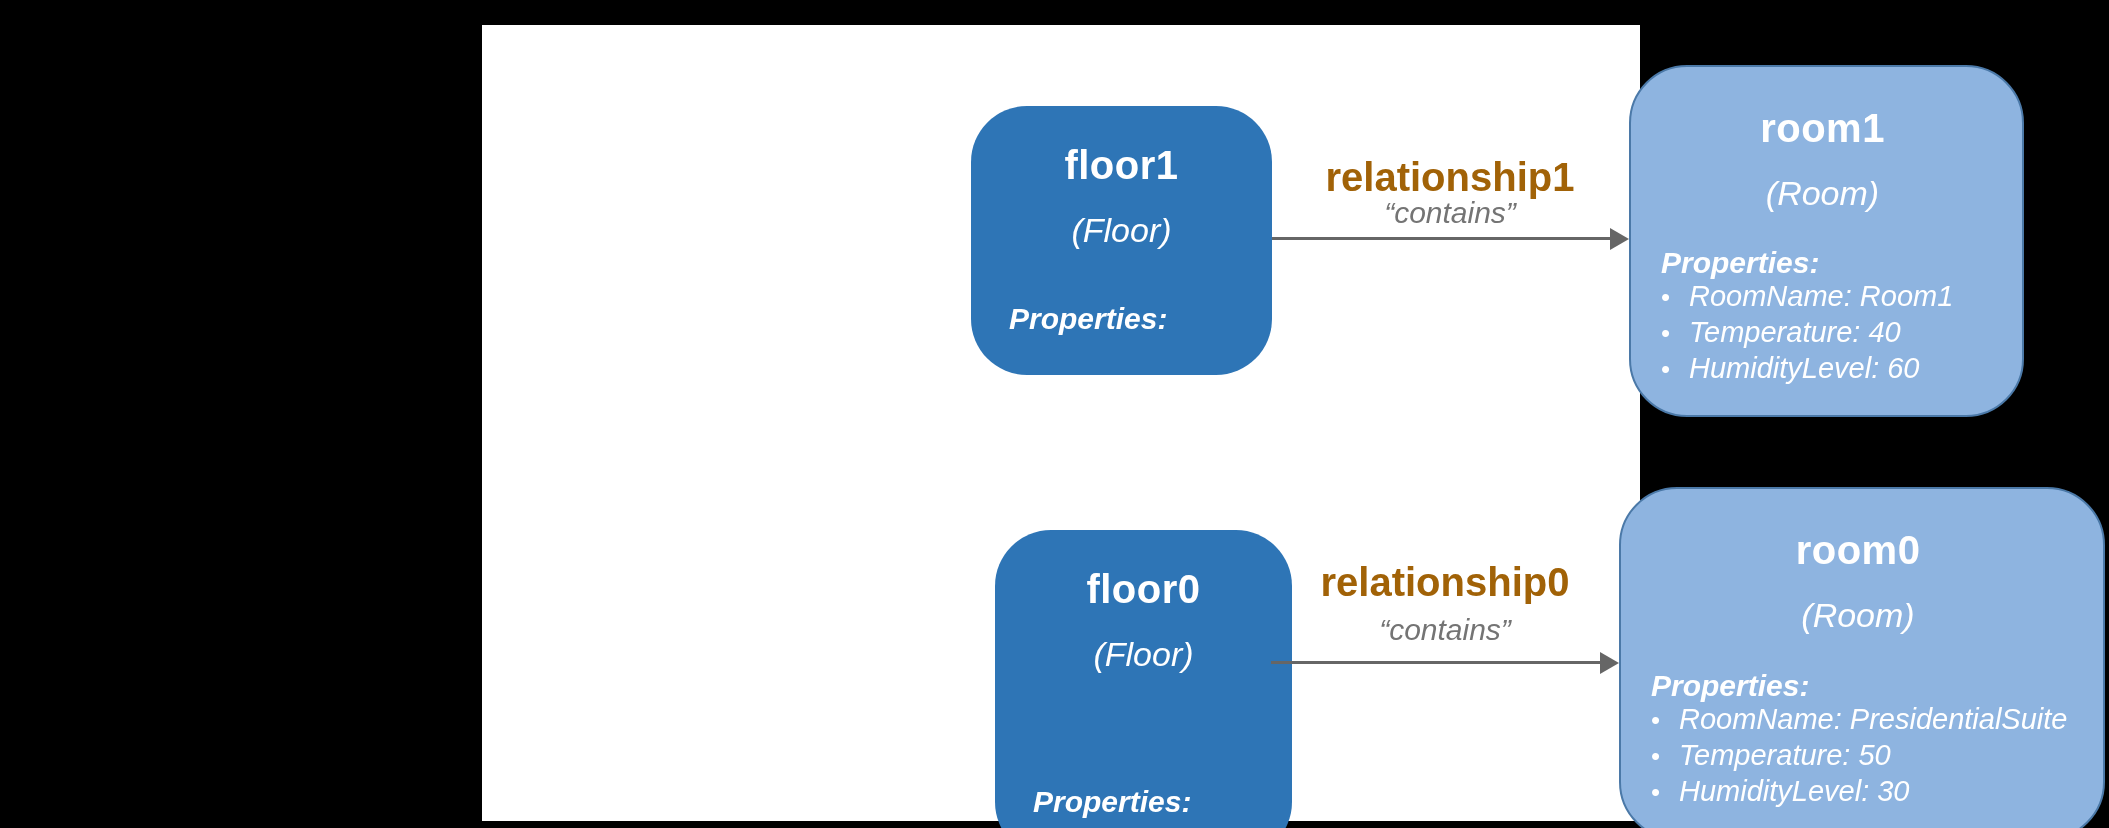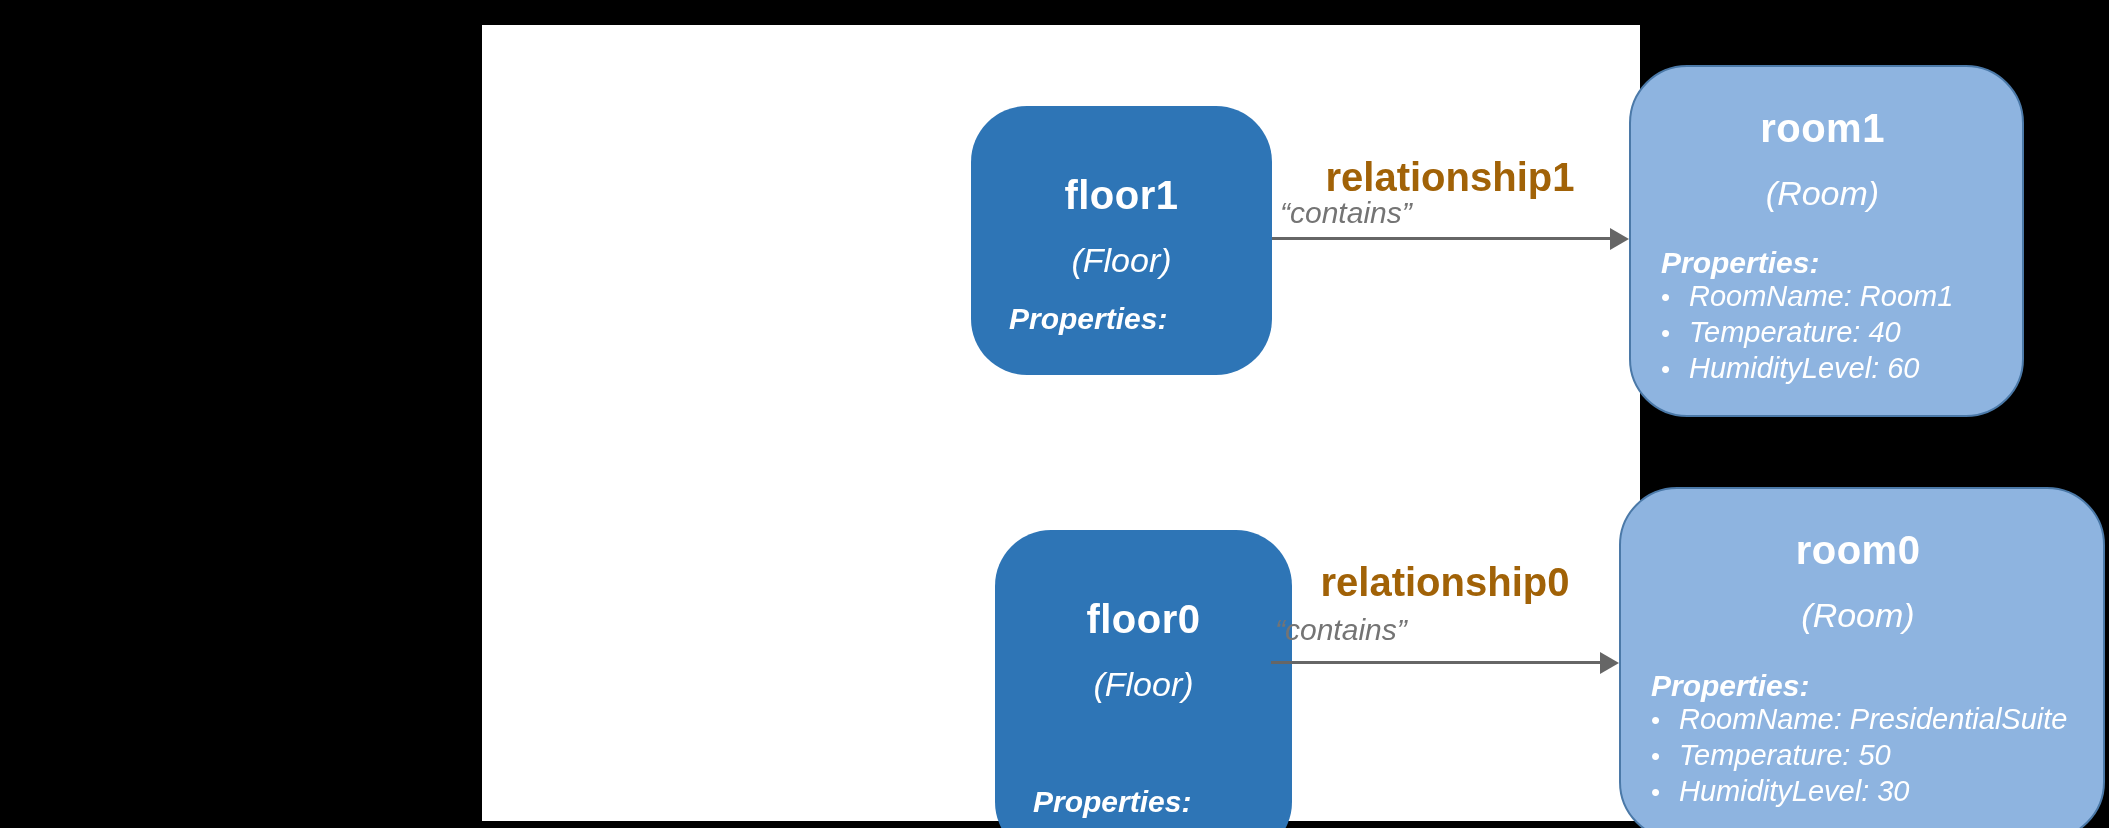--- a/index.html
+++ b/index.html
@@ -17,21 +17,21 @@
   }
   .node {
     position: absolute;
     box-sizing: border-box;
     display: flex; flex-direction: column;
     color: #ffffff;
   }
   .node-floor {
     background: #2e75b6;
     border-radius: 56px;
-    padding: 66px 30px 40px 30px;
+    padding: 36px 30px 40px 30px;
   }
   .node-room {
     background: #8eb4e0;
     border: 2.5px solid #4b79a8;
     border-radius: 58px;
     padding: 38px 24px 28px 16px;
   }
   #node-floor1 { left: 489px; top: 81px;  width: 301px; height: 269px; }
   #node-room1  { left: 1147px; top: 40px; width: 395px; height: 352px; }
   #node-floor0 { left: 513px; top: 505px; width: 297px; height: 328px; }
@@ -57,21 +57,21 @@
   }
   .prop-dot {
     flex: 0 0 28px; font-style: normal; font-size: 26px;
   }
   .edge-label {
     position: absolute; text-align: center;
     font-size: 40px; font-weight: 700; color: #a16207;
     line-height: 42px;
   }
   .edge-name {
-    position: absolute; 
+    position: absolute; text-align: center;
     font-size: 30px; font-style: italic; color: #747474;
     line-height: 32px;
   }
   #edge1-label { left: 798px; top: 131px; width: 340px; }
   #edge1-name  { left: 798px; top: 172px; width: 340px; }
   #edge0-label { left: 793px; top: 536px; width: 340px; }
   #edge0-name  { left: 793px; top: 589px; width: 340px; }
 
   .edge-line { position: absolute; height: 3px; background: #666666; }
   #edge1-line { left: 790px; top: 212px; width: 338px; }

